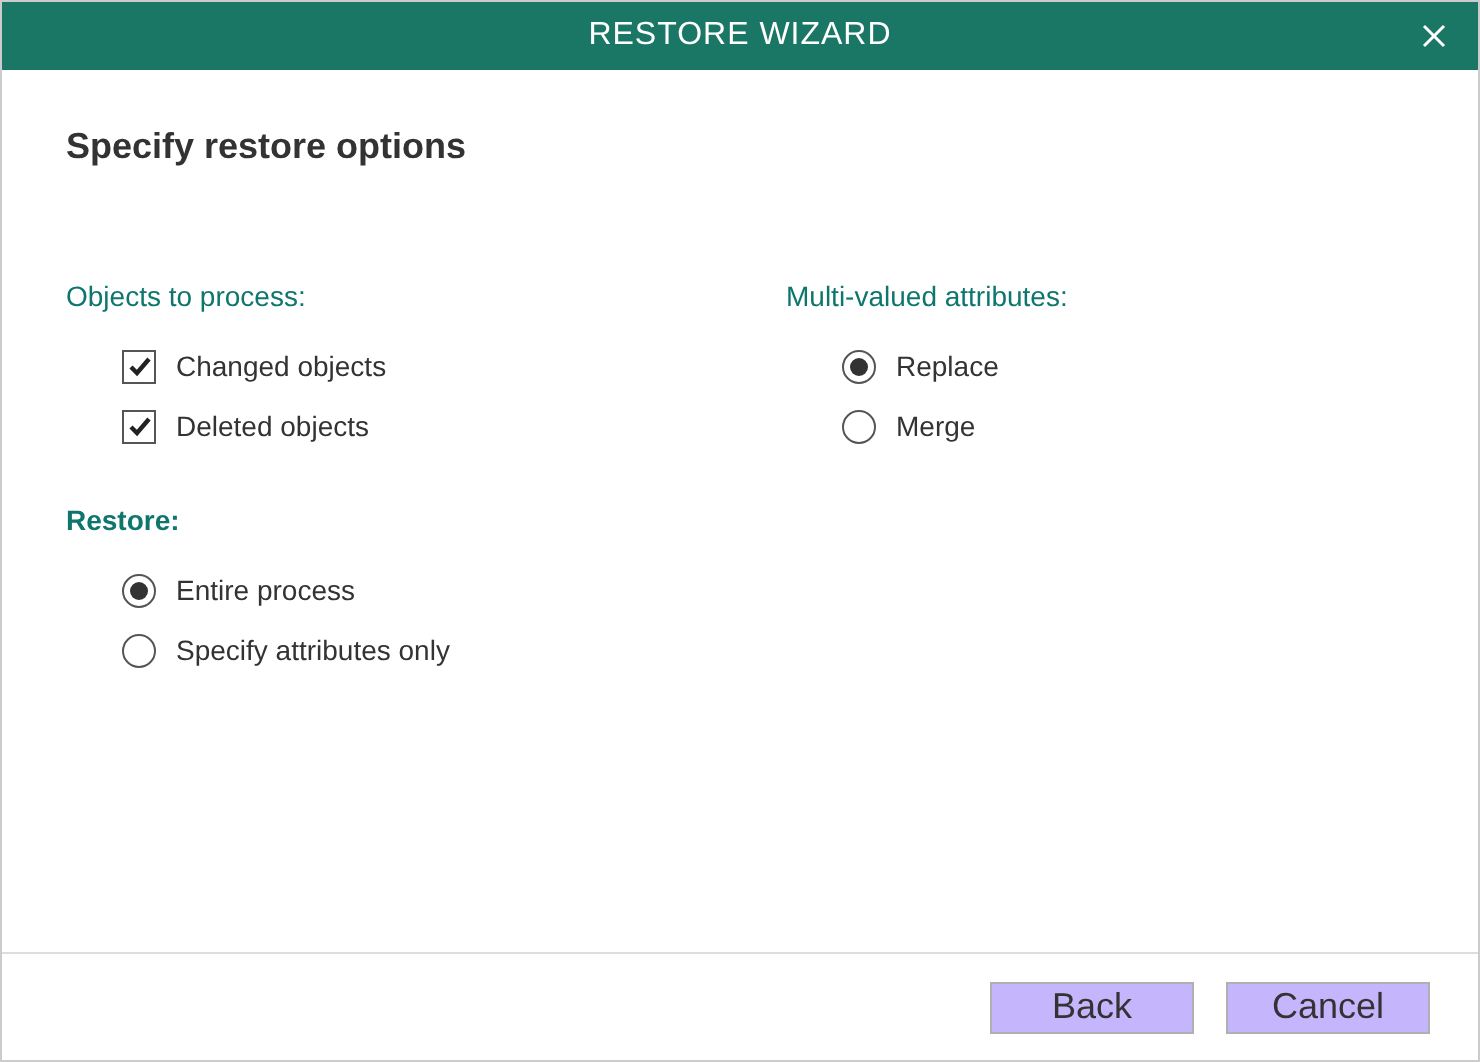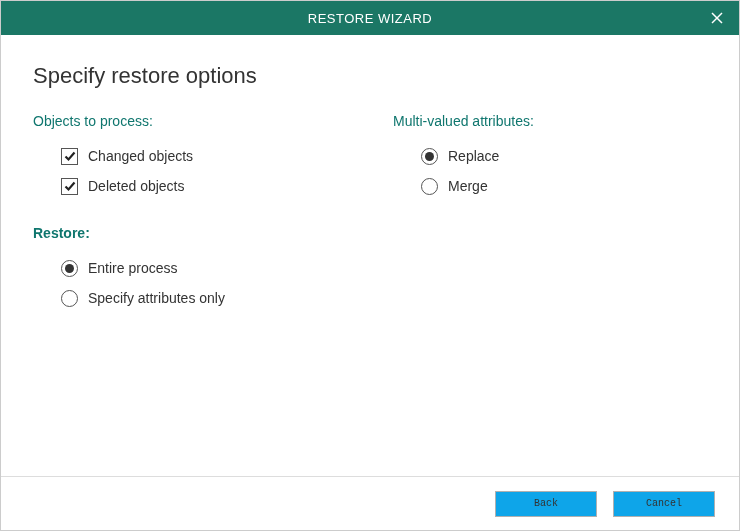--- a/index.html
+++ b/index.html
@@ -21,21 +21,21 @@
       flex-direction: column;
     }
     .titlebar {
       background: #1b7765;
       color: #ffffff;
       height: 34px;
       display: flex;
       align-items: center;
       justify-content: center;
       position: relative;
-      font-size: 13px;
+      font-size: 16px;
       letter-spacing: 0.5px;
     }
     .titlebar .close {
       position: absolute;
       right: 0;
       top: 0;
       width: 44px;
       height: 34px;
       display: flex;
       align-items: center;
@@ -47,24 +47,24 @@
       height: 12px;
       stroke: #ffffff;
       stroke-width: 1.5;
     }
     .content {
       flex: 1;
       padding: 28px 32px 0 32px;
       position: relative;
     }
     .page-title {
-      font-size: 22px;
-      font-weight: 400;
+      font-size: 18px;
+      font-weight: 700;
       color: #333;
-      margin-bottom: 24px;
+      margin-bottom: 56px;
     }
     .columns {
       display: flex;
       gap: 80px;
     }
     .col {
       flex: 0 0 auto;
       min-width: 280px;
     }
     .group-label {
@@ -130,29 +130,29 @@
       height: 54px;
       display: flex;
       align-items: center;
       justify-content: flex-end;
       padding: 0 24px;
       gap: 16px;
     }
     .btn {
       min-width: 102px;
       height: 26px;
-      background: #0ea5e9;
+      background: #c4b5fd;
       border: 1px solid #b0b0b0;
-      font-size: 10px;
+      font-size: 18px;
       color: #333;
       cursor: pointer;
       display: flex;
       align-items: center;
       justify-content: center;
-      font-family: Liberation Mono, monospace;
+      font-family: Liberation Sans, sans-serif;
     }
     .btn.primary {
       border: 1px solid #1b7765;
       box-shadow: inset 0 0 0 1px #1b7765;
     }
   </style>
 </head>
 <body>
 
 <div class="window">

